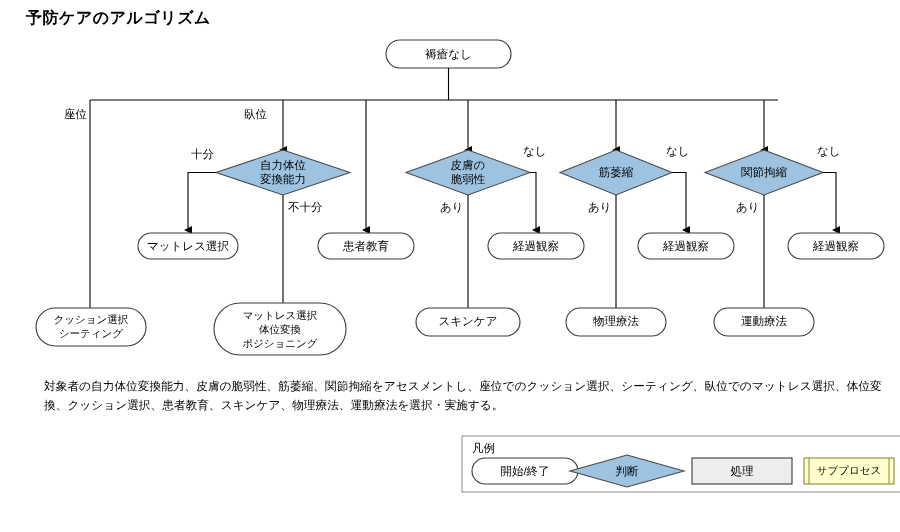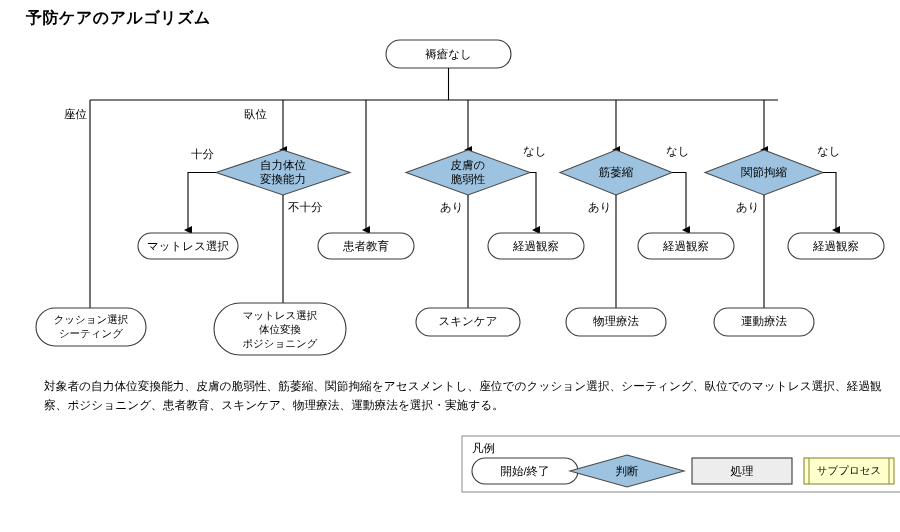--- a/index.html
+++ b/index.html
@@ -260,16 +260,16 @@
 
       <g>
         <rect class="node-subprocess" x="788" y="458" width="90" height="26"></rect>
         <line x1="793" y1="458" x2="793" y2="484" stroke="#8a8a3a" stroke-width="1"></line>
         <line x1="873" y1="458" x2="873" y2="484" stroke="#8a8a3a" stroke-width="1"></line>
         <text class="node-label small" x="833" y="471.5">サブプロセス</text>
       </g>
     </g>
   </svg>
 
-  <div class="desc">対象者の自力体位変換能力、皮膚の脆弱性、筋萎縮、関節拘縮をアセスメントし、座位でのクッション選択、シーティング、臥位でのマットレス選択、経過観察、ポジショニング、患者教育、スキンケア、物理療法、運動療法を選択・実施する。</div>
+  <div class="desc">対象者の自力体位変換能力、皮膚の脆弱性、筋萎縮、関節拘縮をアセスメントし、座位でのクッション選択、シーティング、臥位でのマットレス選択、体位変換、クッション選択、患者教育、スキンケア、物理療法、運動療法を選択・実施する。</div>
 
 
 </div>
 
 </body></html>

